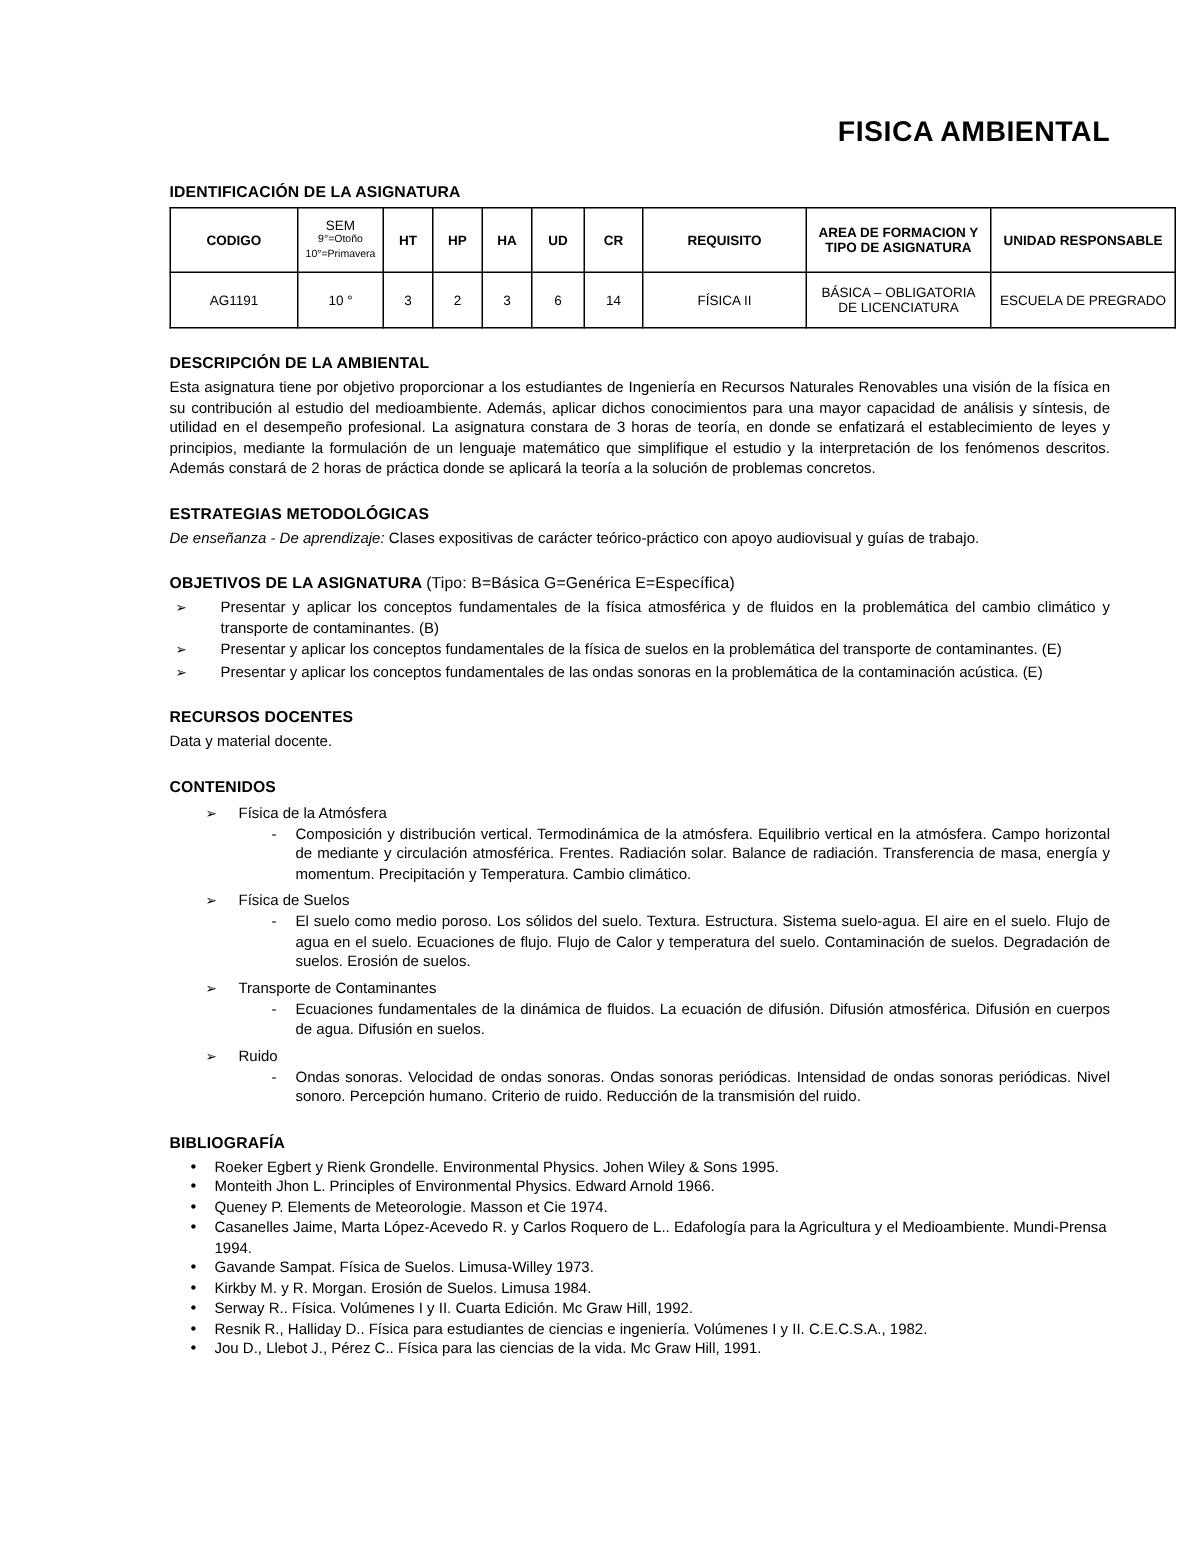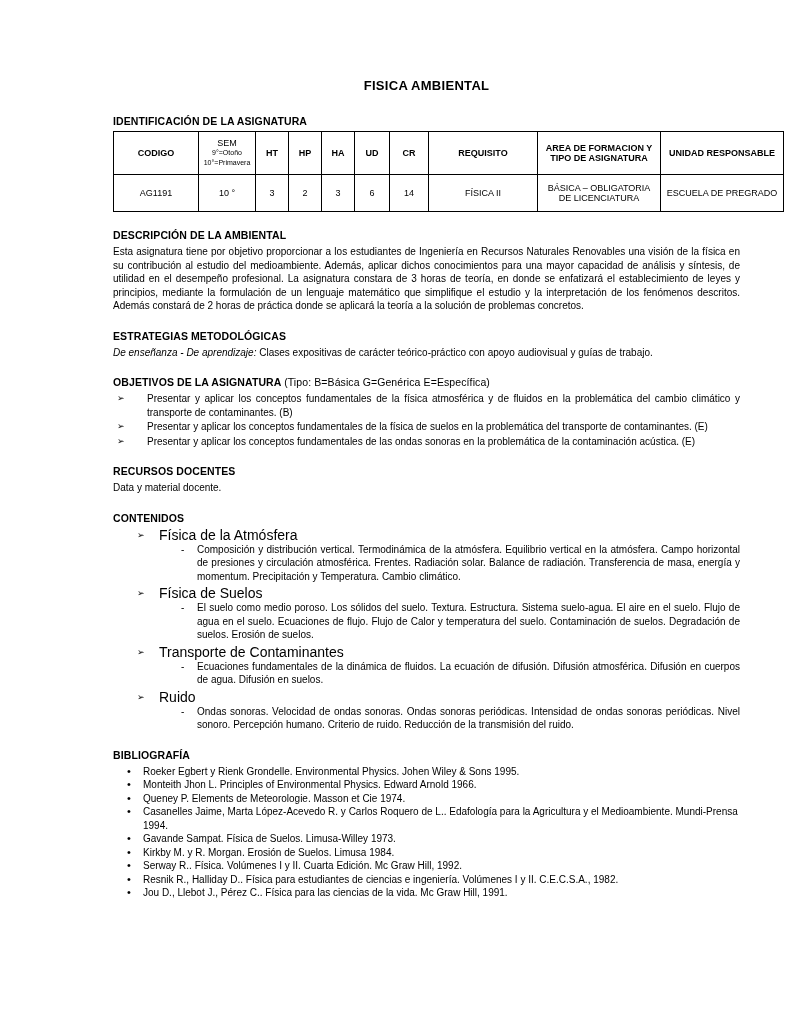--- a/index.html
+++ b/index.html
@@ -18,22 +18,22 @@
     width: 800px;
     min-height: 1035px;
     padding: 0;
     box-sizing: border-box;
   }
   .content {
     padding: 78px 60px 40px 113px;
     box-sizing: border-box;
   }
   .doc-title {
-    text-align: center;
-    font-size: 13px;
+    text-align: right;
+    font-size: 19px;
     font-weight: bold;
     letter-spacing: 0.3px;
     margin: 0 0 22px 0;
   }
   .section-title {
     font-size: 10.5px;
     font-weight: bold;
     margin: 0 0 4px 0;
     letter-spacing: 0.1px;
   }
@@ -123,21 +123,21 @@
   
   .cont-wrap {
     margin-top: 4px;
   }
   .cont-group {
     margin-bottom: 3px;
   }
   .cont-head {
     position: relative;
     padding-left: 46px;
-    font-size: 14px;
+    font-size: 10px;
     line-height: 15px;
   }
   .cont-head::before {
     content: "\27A2";
     position: absolute;
     left: 24px;
     top: 0;
     font-size: 9px;
     line-height: 15px;
   }
@@ -247,21 +247,21 @@
       <li>Presentar y aplicar los conceptos fundamentales de las ondas sonoras en la problemática de la contaminación acústica. (E)</li>
     </ul>
 
     <div class="section-title spaced">RECURSOS DOCENTES</div>
     <p class="body-text">Data y material docente.</p>
 
     <div class="section-title spaced">CONTENIDOS</div>
     <div class="cont-wrap">
       <div class="cont-group">
         <div class="cont-head">Física de la Atmósfera</div>
-        <div class="cont-body">Composición y distribución vertical. Termodinámica de la atmósfera. Equilibrio vertical en la atmósfera. Campo horizontal de presiones y circulación atmosférica. Frentes. Radiación solar. Balance de radiación. Transferencia de masa, energía y momentum. Precipitación y Temperatura. Cambio climático.</div>
+        <div class="cont-body">Composición y distribución vertical. Termodinámica de la atmósfera. Equilibrio vertical en la atmósfera. Campo horizontal de mediante y circulación atmosférica. Frentes. Radiación solar. Balance de radiación. Transferencia de masa, energía y momentum. Precipitación y Temperatura. Cambio climático.</div>
       </div>
       <div class="cont-group">
         <div class="cont-head">Física de Suelos</div>
         <div class="cont-body">El suelo como medio poroso. Los sólidos del suelo. Textura. Estructura. Sistema suelo-agua. El aire en el suelo. Flujo de agua en el suelo. Ecuaciones de flujo. Flujo de Calor y temperatura del suelo. Contaminación de suelos. Degradación de suelos. Erosión de suelos.</div>
       </div>
       <div class="cont-group">
         <div class="cont-head">Transporte de Contaminantes</div>
         <div class="cont-body">Ecuaciones fundamentales de la dinámica de fluidos. La ecuación de difusión. Difusión atmosférica. Difusión en cuerpos de agua. Difusión en suelos.</div>
       </div>
       <div class="cont-group">

